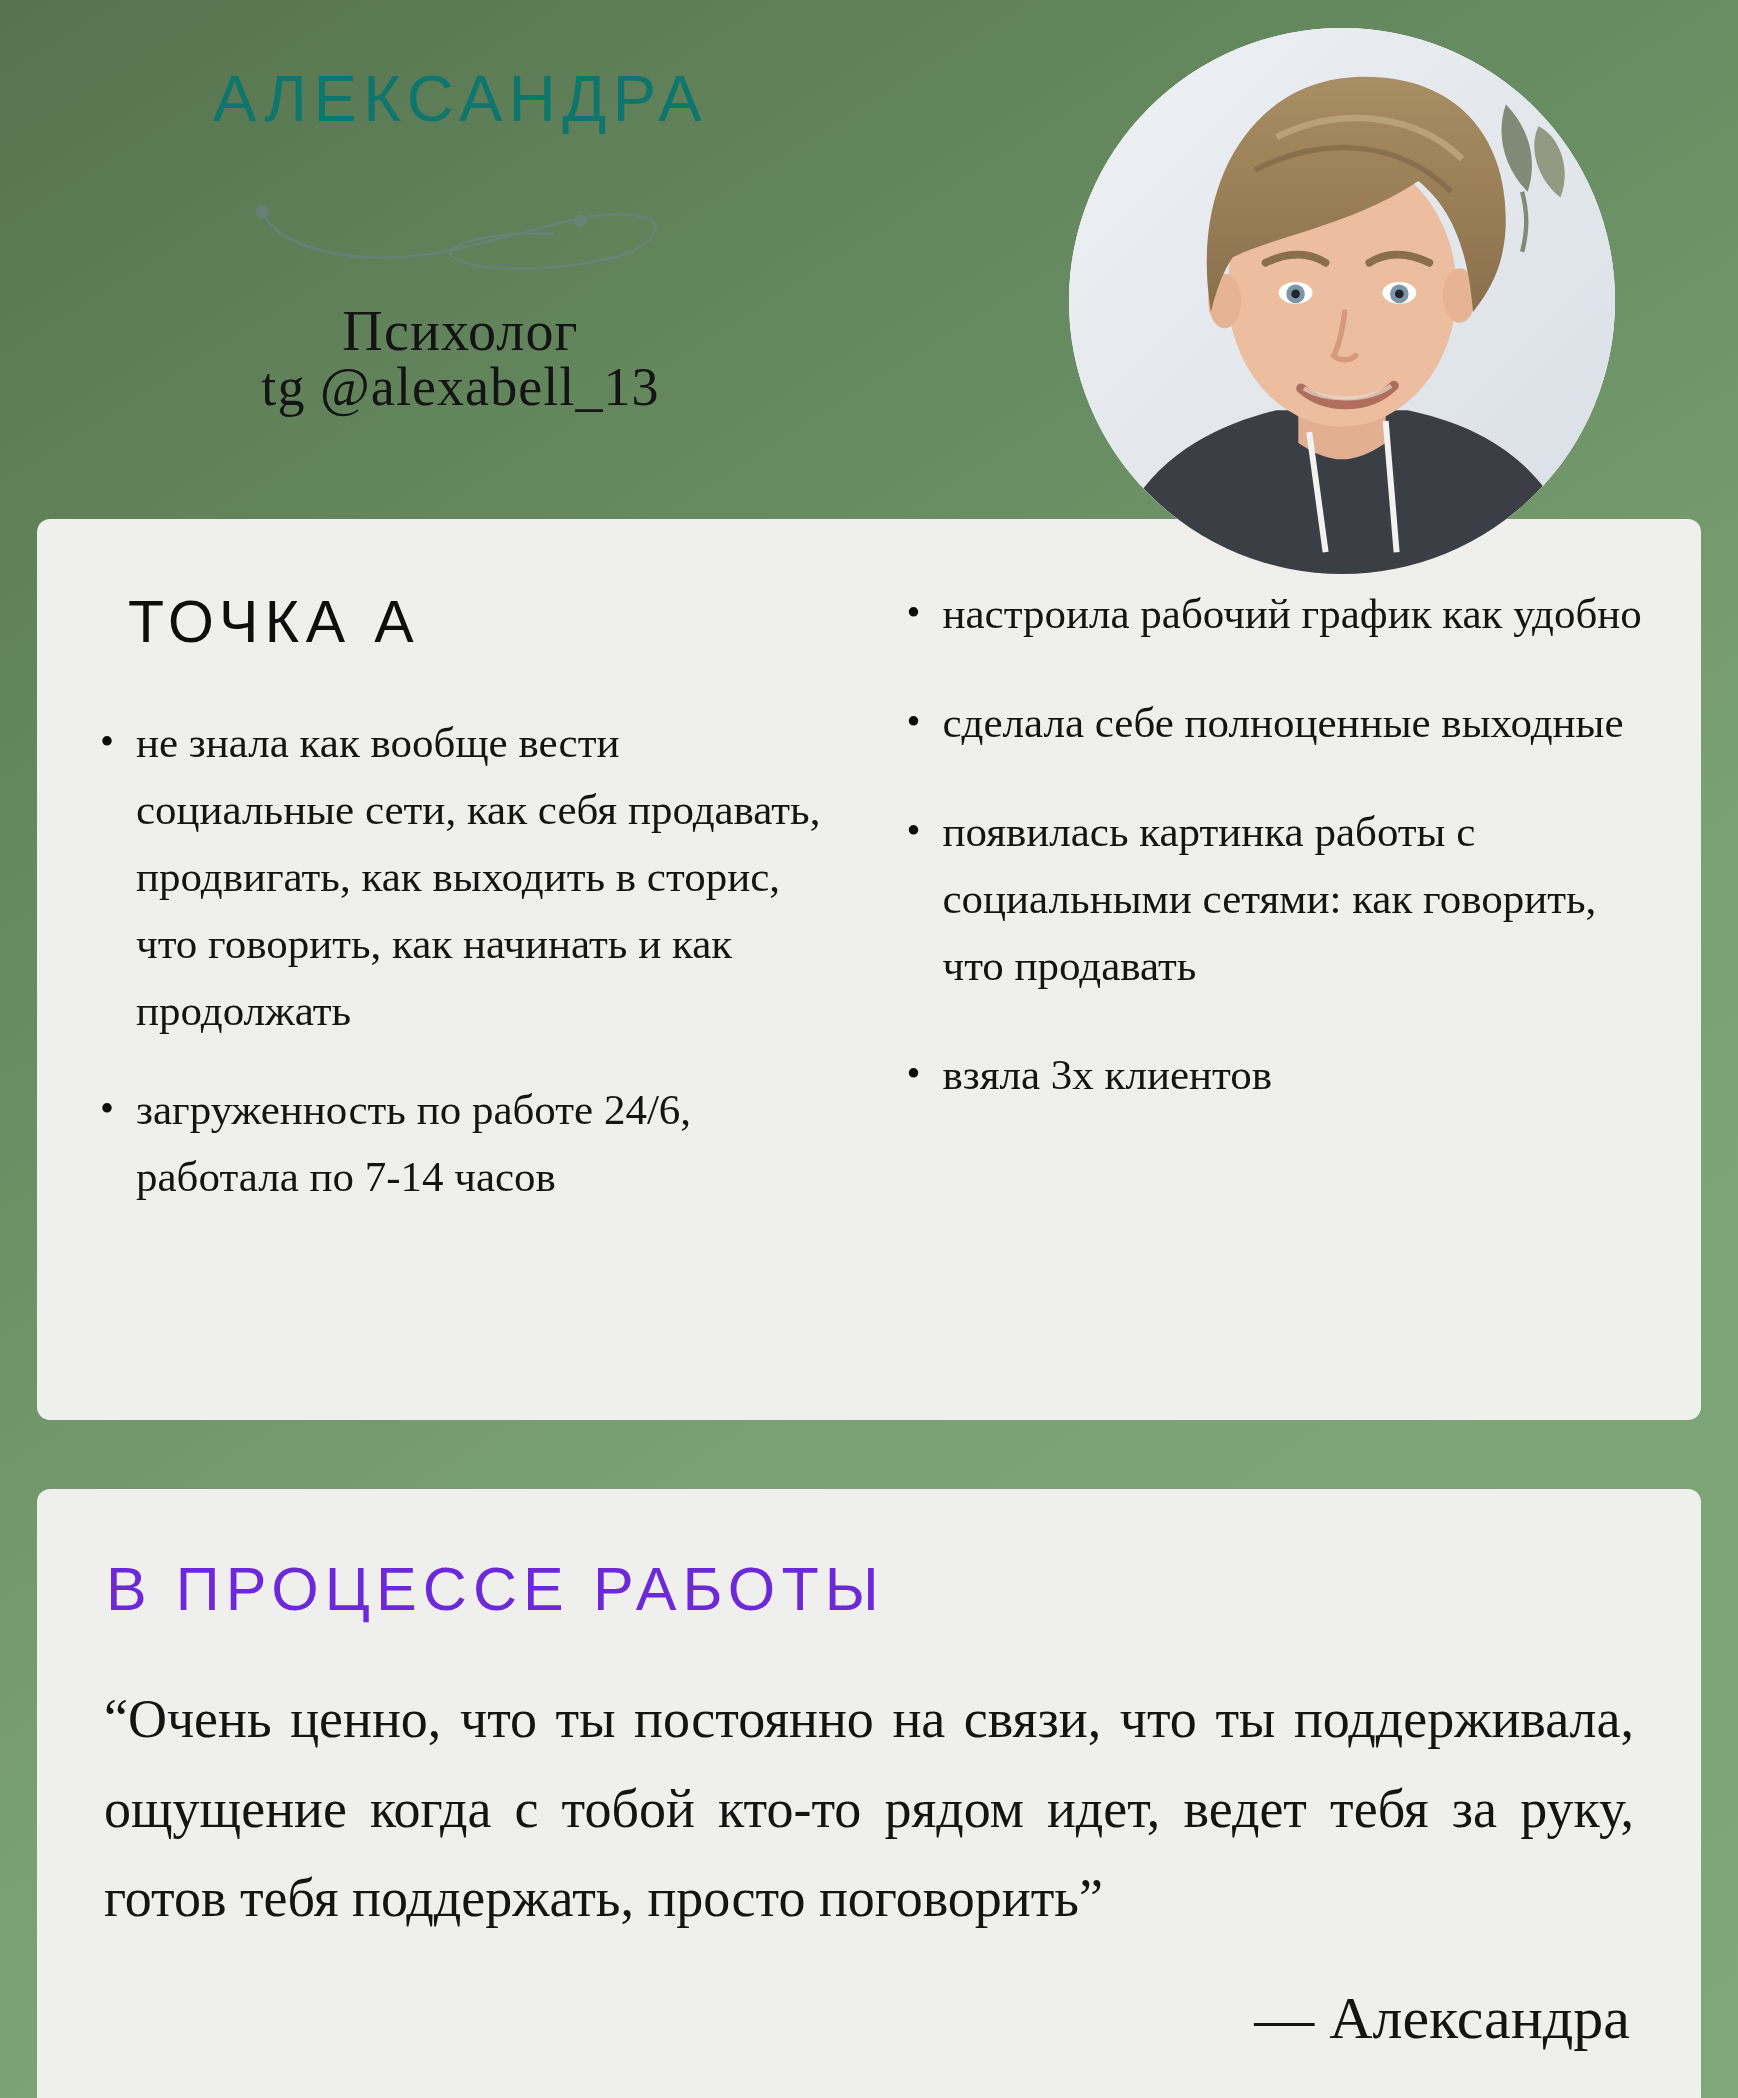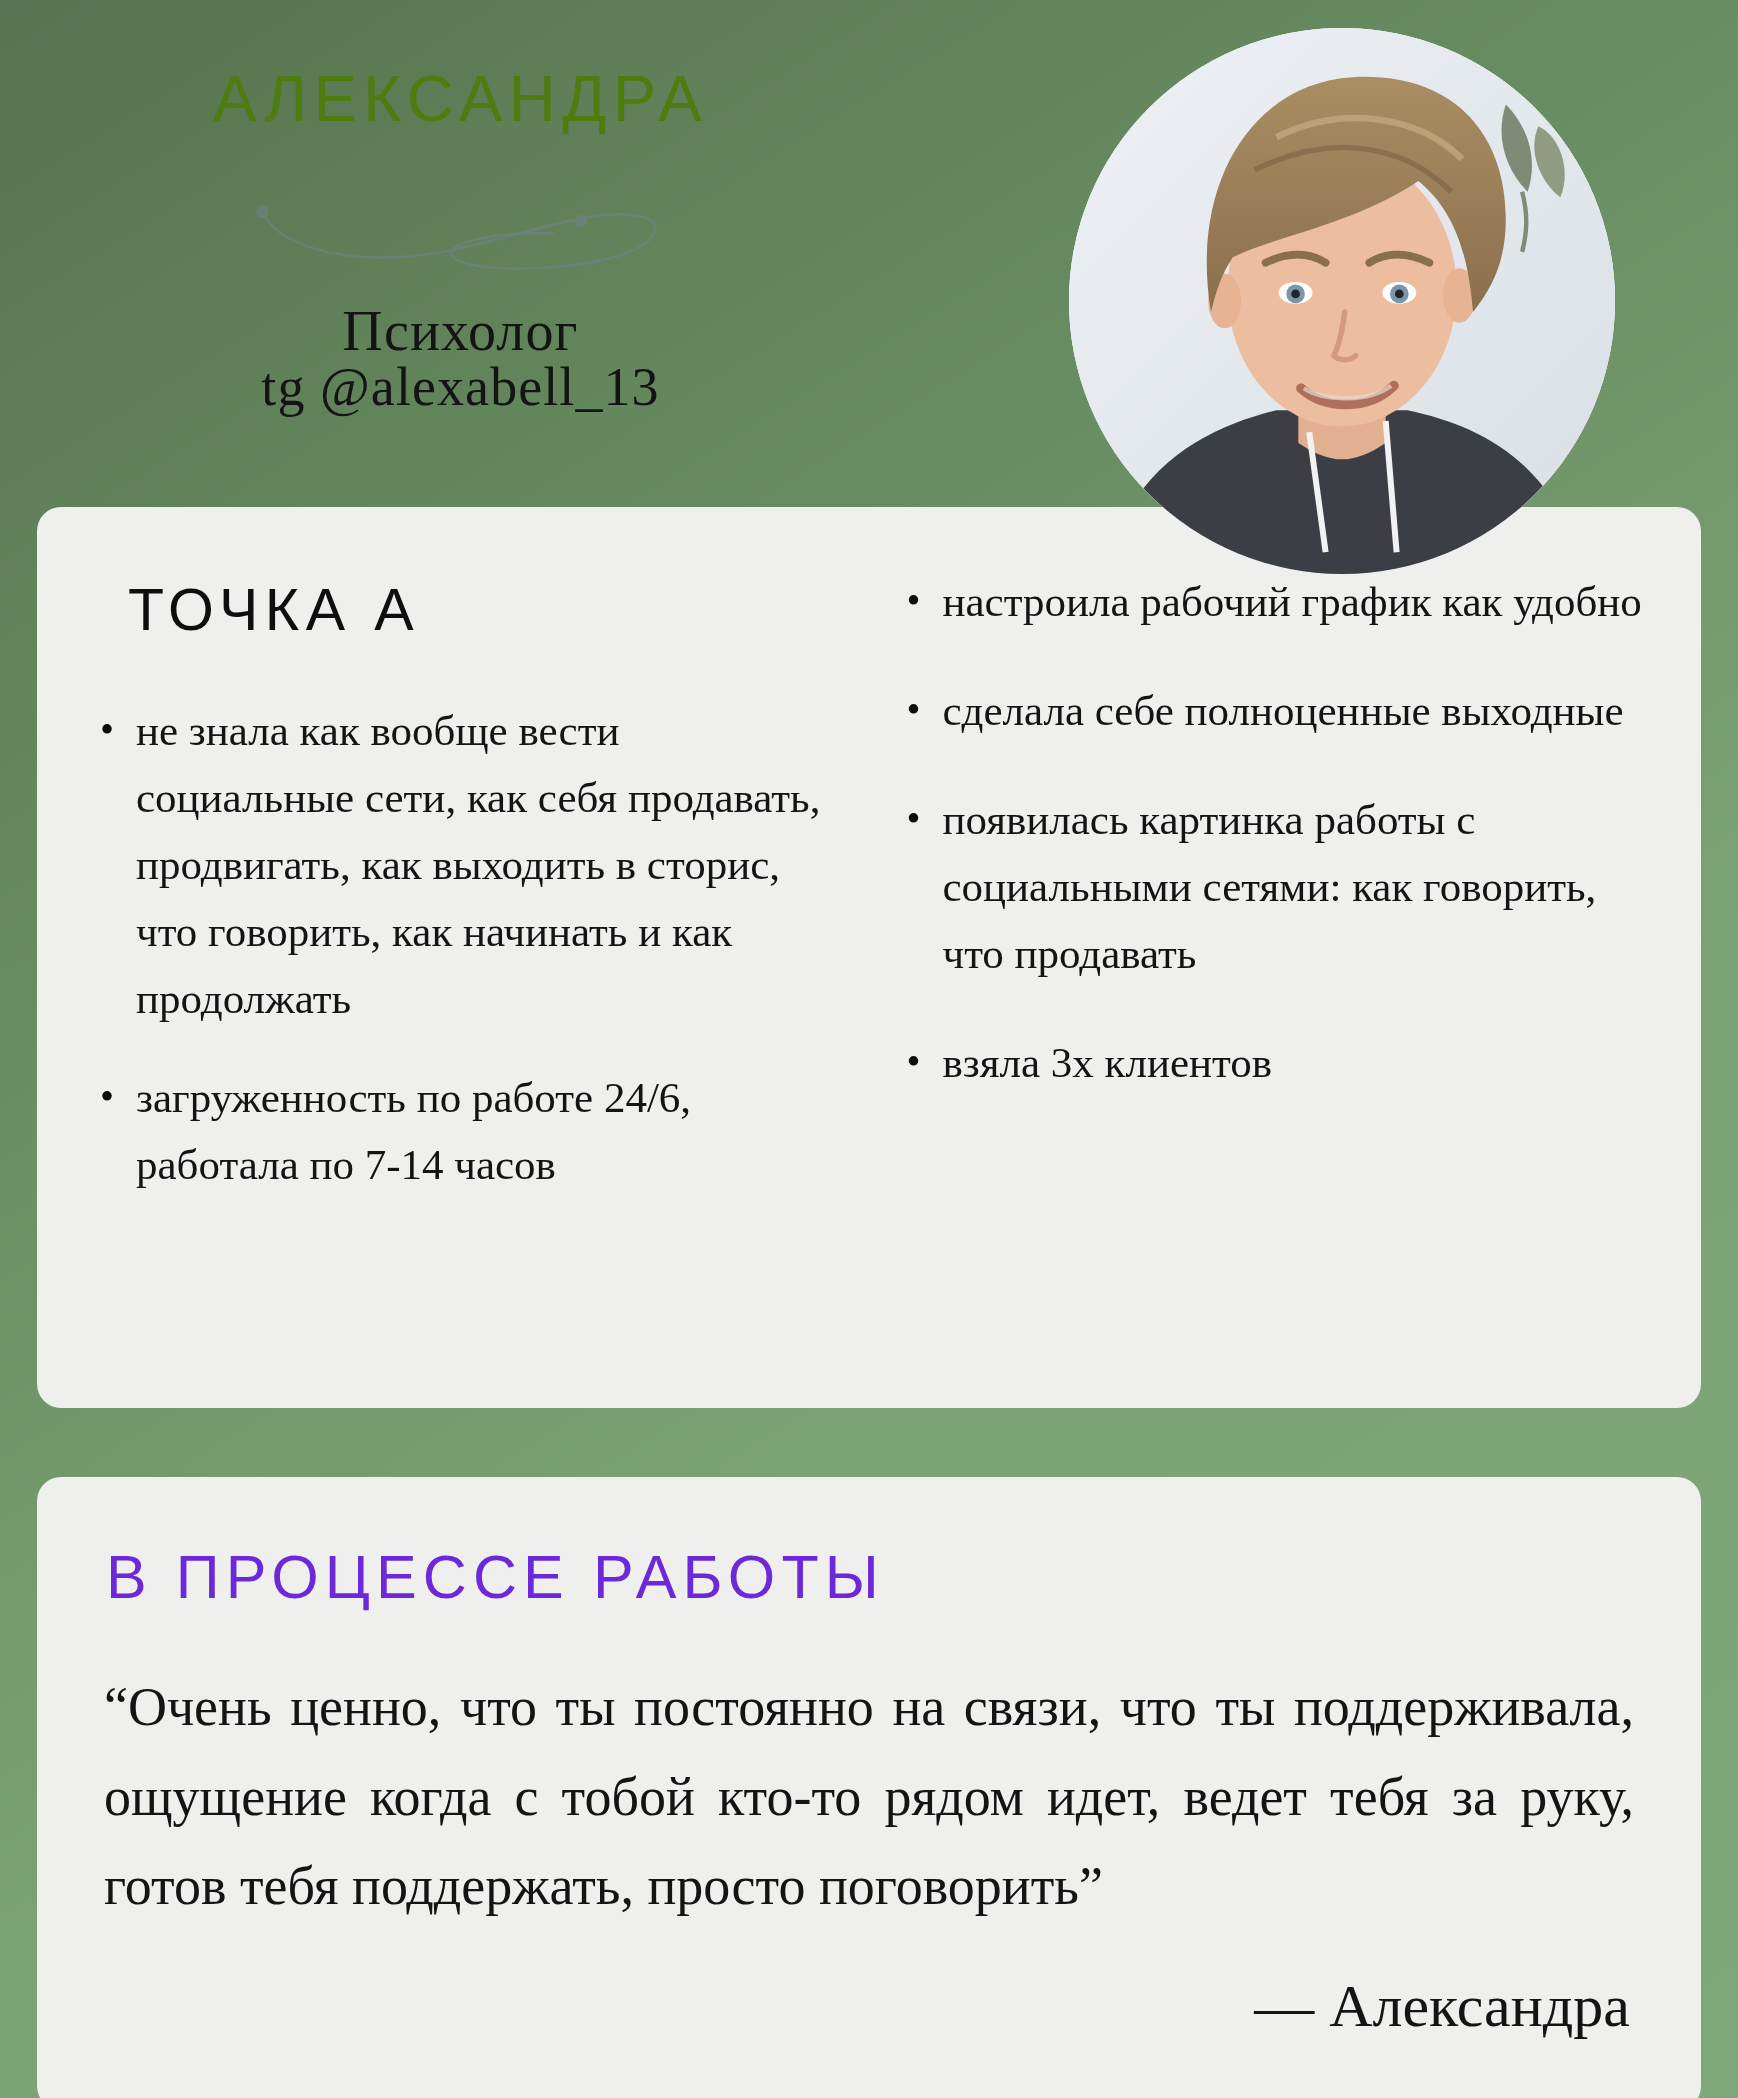--- a/index.html
+++ b/index.html
@@ -18,21 +18,21 @@
   .header { position: relative; height: 507px; }
   .title-block {
     position: absolute; left: 0; top: 0; width: 921px; text-align: center;
   }
   .name-title {
     margin-top: 61px;
     font-family: "Liberation Sans", sans-serif;
     font-size: 65px;
     font-weight: 500;
     letter-spacing: 0.10em;
-    color: #4d7c0f;
+    color: #0f766e;
   }
   .flourish {
     position: absolute; left: 252px; top: 194px; width: 416px; height: 89px;
     opacity: 0.62;
   }
   .role-label {
     position: absolute; left: 0; width: 921px; top: 299px;
     font-size: 56px; letter-spacing: 0.02em; text-align: center;
   }
   .tg-handle {
@@ -43,22 +43,22 @@
   .photo {
     position: absolute; top: 28px; right: 123px;
     width: 546px; height: 546px; border-radius: 50%;
     overflow: hidden; background: #e3e7ec;
   }
   .photo svg { width: 100%; height: 100%; display: block; }
 
   
   .card {
     background: #efefee;
-    border-radius: 24px;
-    margin: 0 37px;
+    border-radius: 13px;
+    margin: 12px 37px;
     padding: 61px 55px 69px 55px;
   }
   .points-card { min-height: 901px; }
   .points-grid {
     display: grid;
     grid-template-columns: 1fr 1fr;
     column-gap: 59px;
   }
   .point-title {
     font-family: "Liberation Sans", sans-serif;

